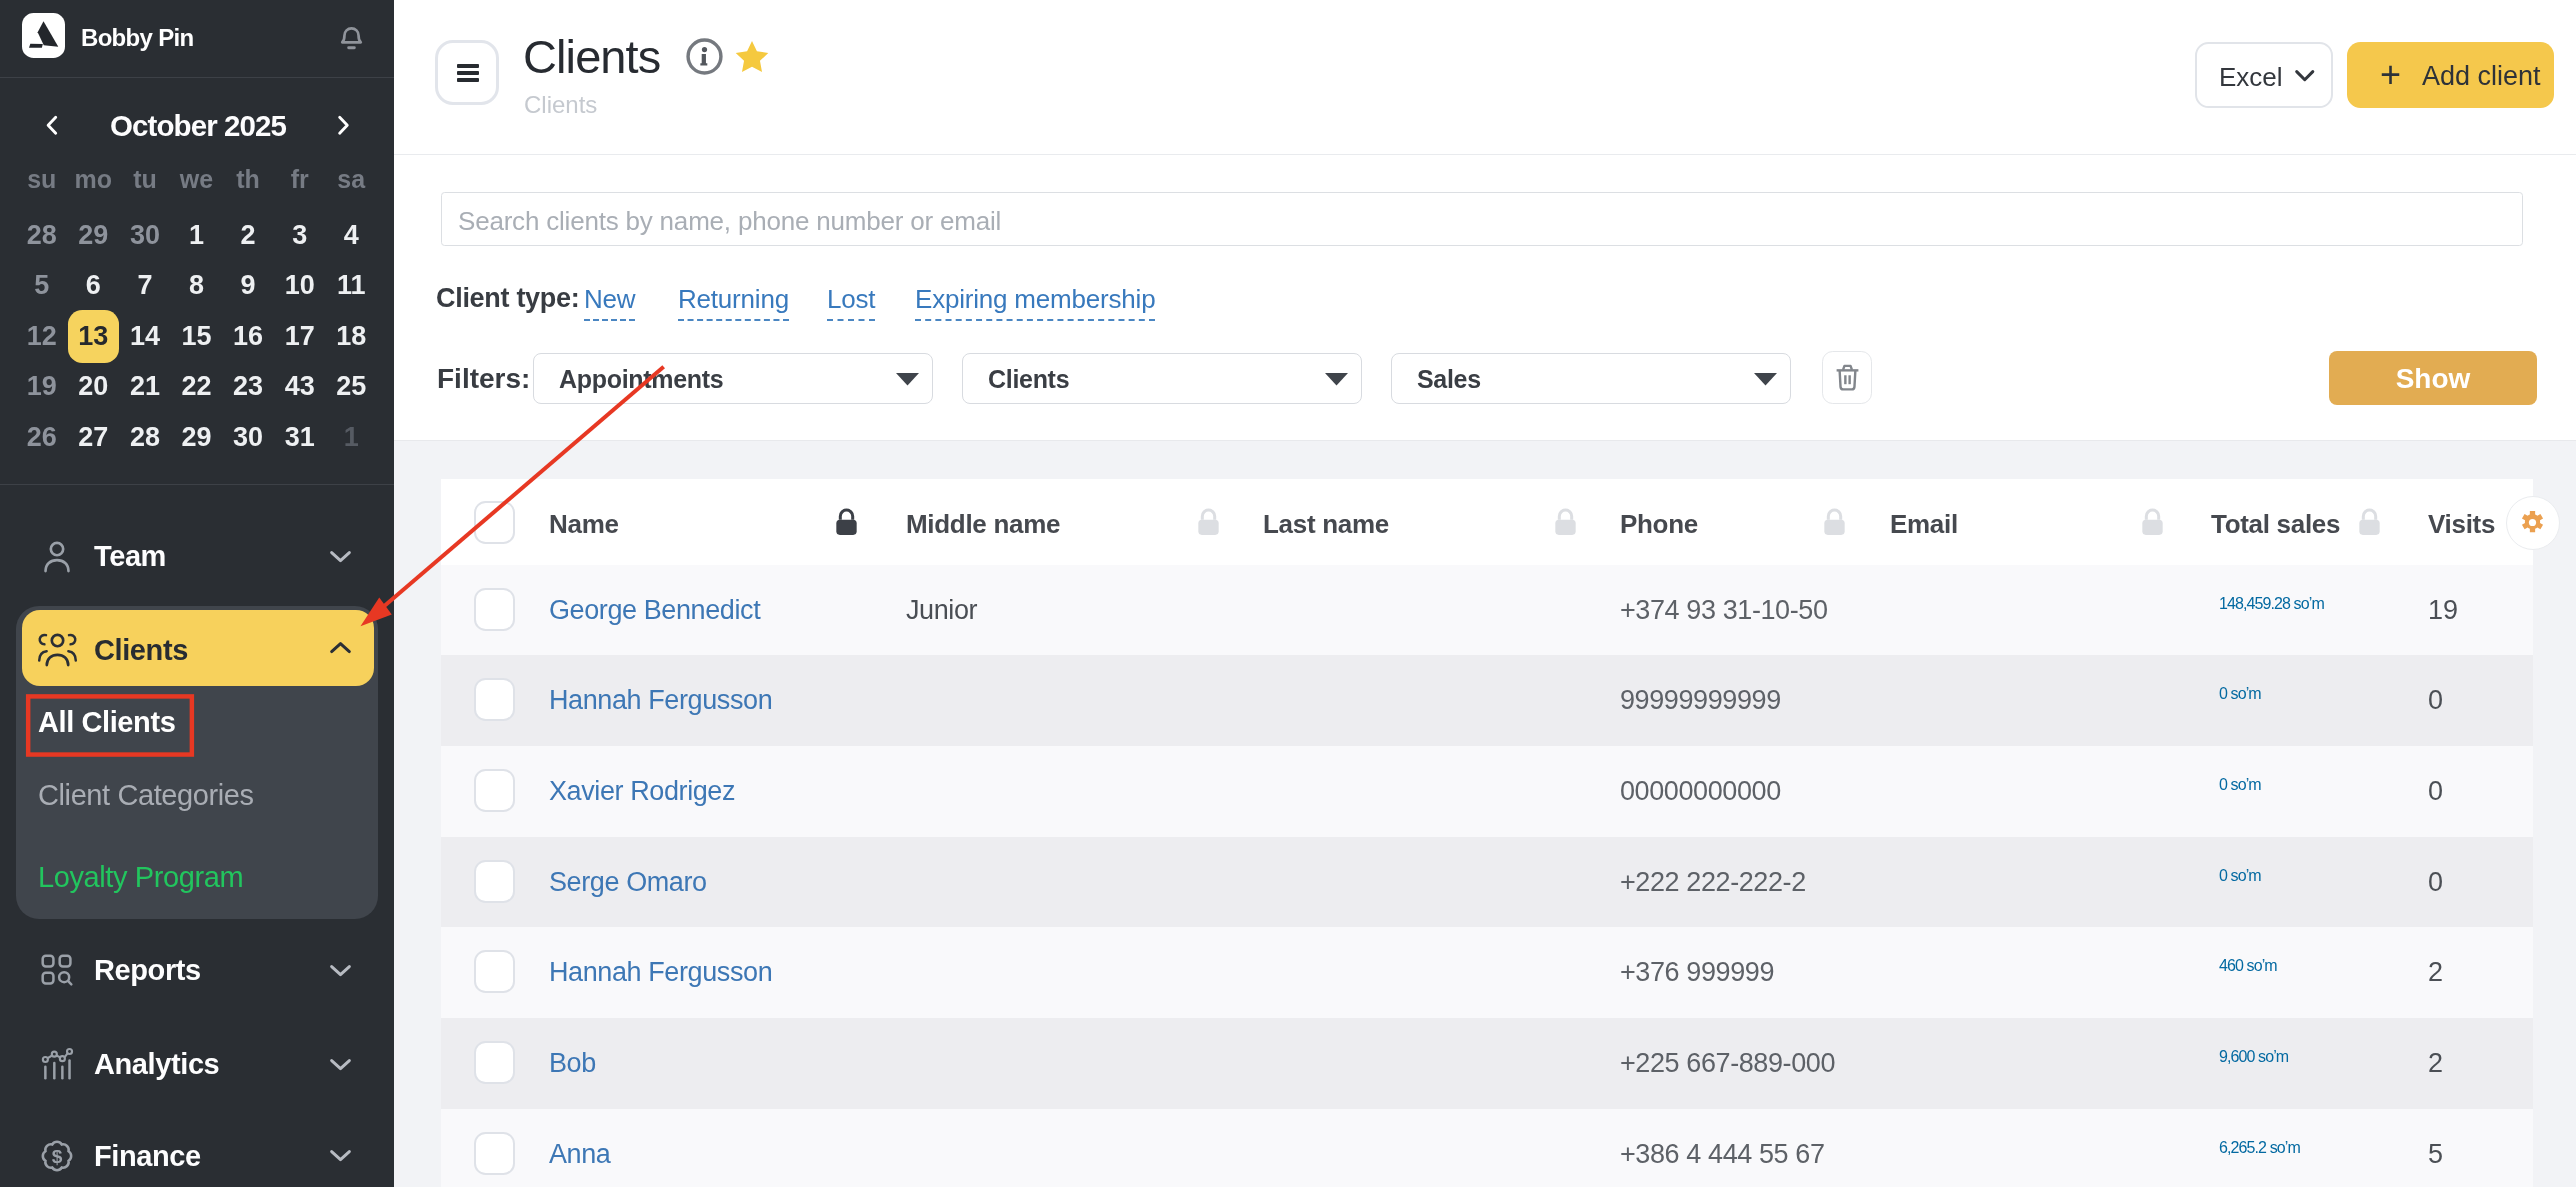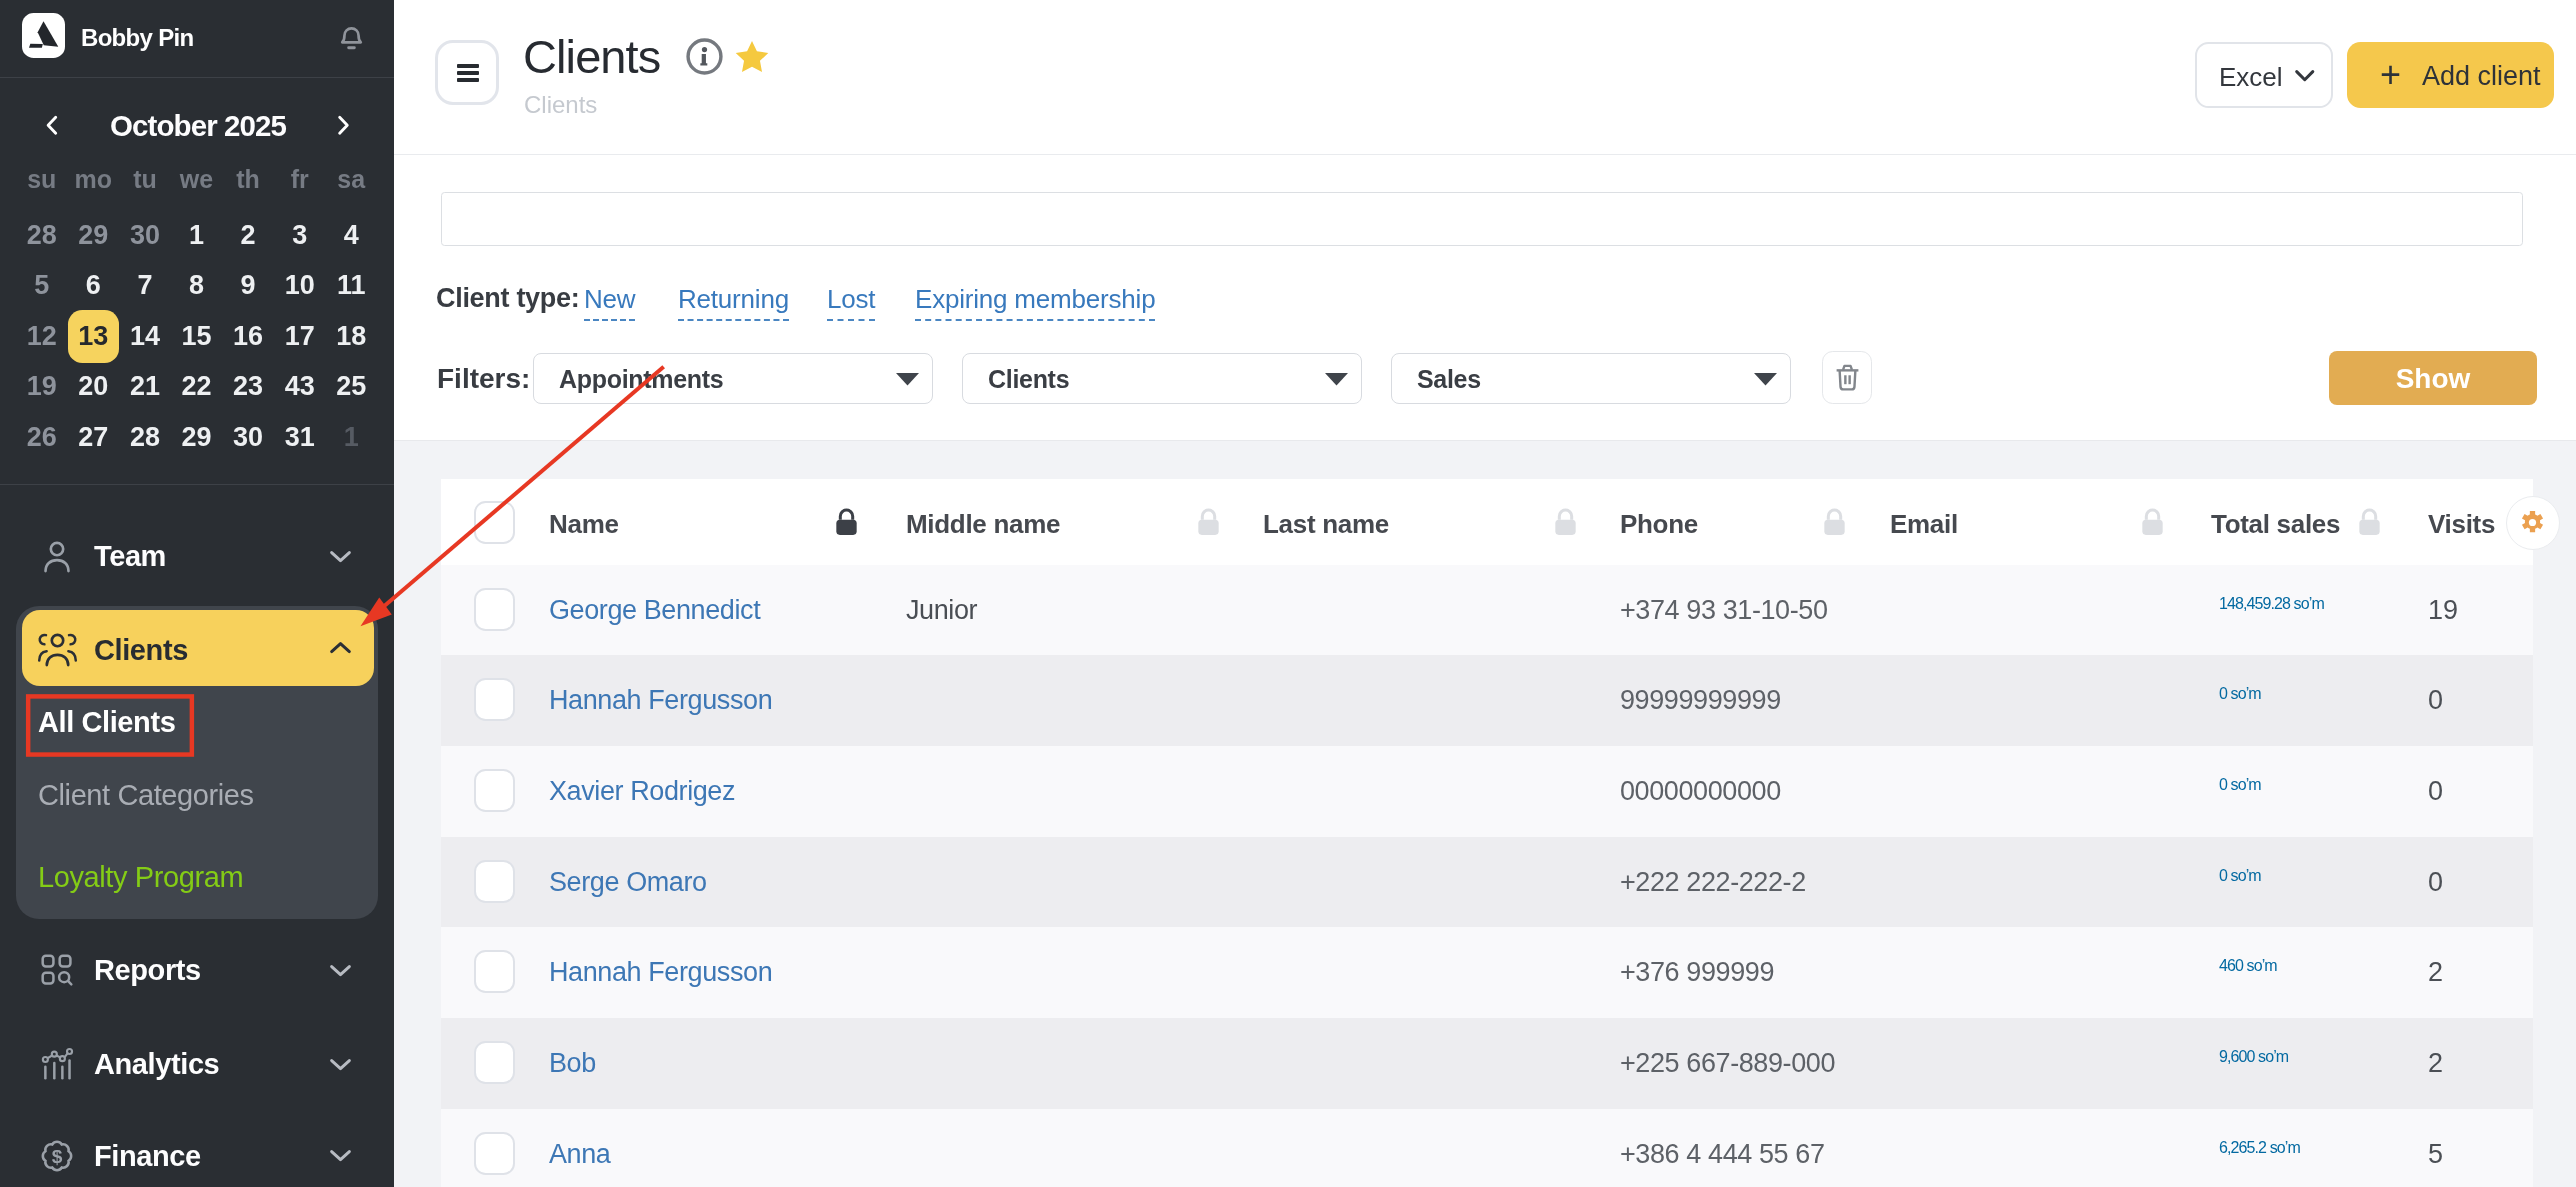--- a/index.html
+++ b/index.html
@@ -133,21 +133,21 @@
     <path d="M2.5 33 c0-6.3 3.6-9.9 8.3-10.5" fill="none" stroke="#2b2f35" stroke-width="2.8" stroke-linecap="round"></path>
     <path d="M37.7 14.8 a5.3 5.3 0 1 0 -1.8-10.3" fill="none" stroke="#2b2f35" stroke-width="2.8" stroke-linecap="round"></path>
     <path d="M43.5 33 c0-6.3-3.6-9.9-8.3-10.5" fill="none" stroke="#2b2f35" stroke-width="2.8" stroke-linecap="round"></path>
   </svg>
   <div class="abs" style="left:94px;top:634px;font-size:29px;letter-spacing:-0.4px;font-weight:700;color:#282c31;">Clients</div>
   <svg class="abs chev" style="top:640px;" width="23" height="14.3" viewBox="0 0 26 16">
     <polyline points="3,13 13,4 23,13" fill="none" stroke="#2b2f35" stroke-width="3.4" stroke-linecap="round" stroke-linejoin="round"></polyline>
   </svg>
   <div class="abs" style="left:38px;top:706px;font-size:29px;letter-spacing:-0.4px;font-weight:700;color:#fff;">All Clients</div>
   <div class="abs" style="left:38px;top:779px;font-size:29px;letter-spacing:-0.4px;font-weight:500;color:#a9adb4;">Client Categories</div>
-  <div class="abs" style="left:38px;top:861px;font-size:29px;letter-spacing:-0.4px;font-weight:500;color:#84cc16;">Loyalty Program</div>
+  <div class="abs" style="left:38px;top:861px;font-size:29px;letter-spacing:-0.4px;font-weight:500;color:#22c55e;">Loyalty Program</div>
 
   <svg class="abs" style="left:40px;top:953px;" width="34" height="34" viewBox="0 0 38 38">
     <rect x="3" y="3" width="12" height="12" rx="3.5" fill="none" stroke="#9aa0a8" stroke-width="2.8"></rect>
     <rect x="22" y="3" width="12" height="12" rx="3.5" fill="none" stroke="#9aa0a8" stroke-width="2.8"></rect>
     <rect x="3" y="22" width="12" height="12" rx="3.5" fill="none" stroke="#9aa0a8" stroke-width="2.8"></rect>
     <circle cx="27" cy="27" r="5.6" fill="none" stroke="#9aa0a8" stroke-width="2.8"></circle>
     <line x1="31.5" y1="31.5" x2="35" y2="35" stroke="#9aa0a8" stroke-width="2.8" stroke-linecap="round"></line>
   </svg>
   <div class="abs menu-label" style="top:954px;">Reports</div>
   <svg class="abs chev" style="top:963px;" width="23" height="14.3" viewBox="0 0 26 16">
@@ -204,20 +204,21 @@
   <svg class="abs" style="left:1900px;top:69px;" width="21.5" height="13.4" viewBox="0 0 24 15">
     <polyline points="3,3 12,12 21,3" fill="none" stroke="#33373d" stroke-width="3.4" stroke-linecap="round" stroke-linejoin="round"></polyline>
   </svg>
   <div class="abs" style="left:1953px;top:42px;width:207px;height:66px;border-radius:13.4px;background:#f5c84c;"></div>
   <div class="abs" style="left:1986px;top:54px;font-size:36px;font-weight:400;color:#2e3238;">+</div>
   <div class="abs" style="left:2028px;top:61px;font-size:27px;font-weight:500;color:#2e3238;">Add client</div>
 
   <div class="abs" style="left:0;top:154px;width:2182px;height:0.9px;background:#e9ebee;"></div>
 
   <div class="abs" style="left:47px;top:192px;width:2082px;height:54px;border:1.8px solid #dcdfe3;border-radius:3.6px;background:#fff;"></div>
+  <div class="abs" style="left:64px;top:206px;font-size:26px;letter-spacing:-0.2px;color:#a9aeb5;">Search clients by name, phone number or email</div>
 
   <div class="abs" style="left:42px;top:283px;font-size:27px;font-weight:700;color:#383c42;letter-spacing:-0.3px;">Client type:</div>
   <div class="abs ctlink" style="left:190px;">New</div>
   <div class="abs ctlink" style="left:284px;">Returning</div>
   <div class="abs ctlink" style="left:433px;text-align:right;">Lost</div>
   <div class="abs ctlink" style="left:521px;">Expiring membership</div>
 
   <div class="abs" style="left:43px;top:363px;font-size:28px;font-weight:700;color:#383c42;">Filters:</div>
   <div class="abs fsel" style="left:139px;"></div>
   <div class="abs" style="left:165px;top:365px;font-size:25px;letter-spacing:-0.3px;font-weight:600;color:#3a3e44;">Appointments</div>

